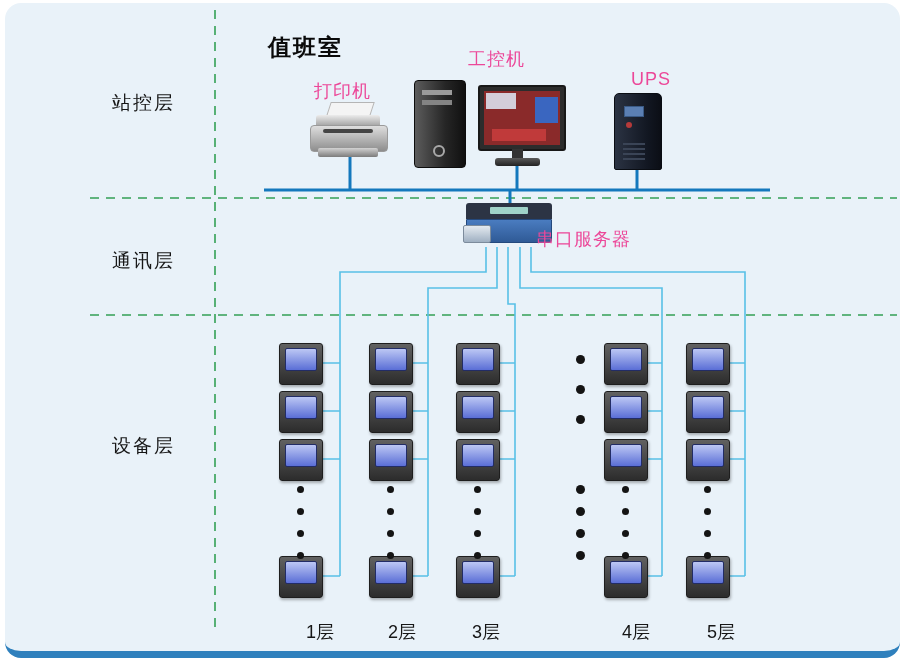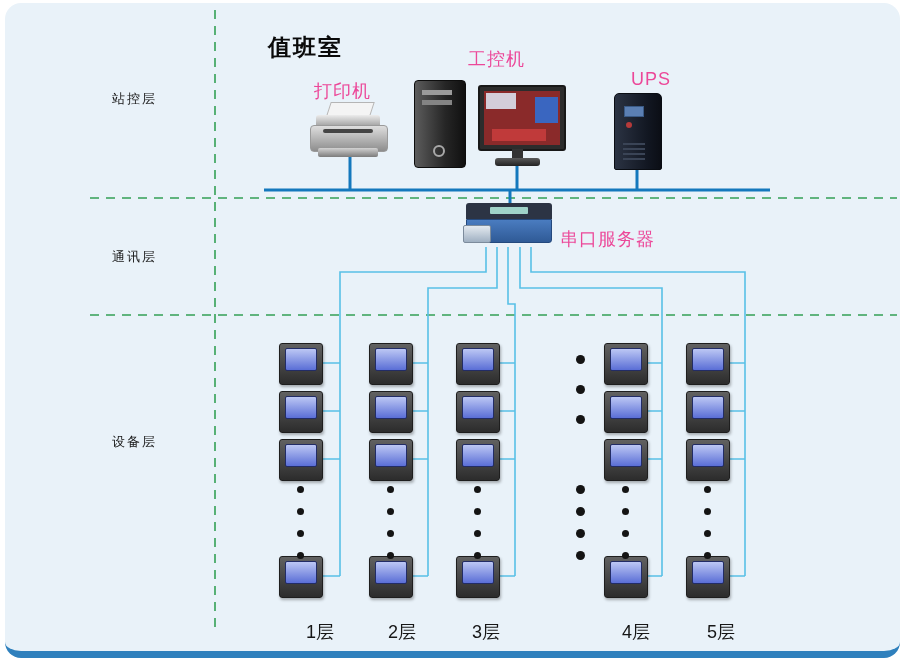--- a/index.html
+++ b/index.html
@@ -2,21 +2,21 @@
 <html><head>
 <meta charset="utf-8">
 <style>
   html,body{margin:0;padding:0;background:#fff;}
   body{font-family:"Liberation Sans","DejaVu Sans",sans-serif;color:#111;}
   .diagram{position:relative;width:905px;height:661px;background:#fff;overflow:hidden;}
   .panel{position:absolute;left:5px;top:3px;width:895px;height:648px;background:#e9f2f9;
          border-radius:16px;border-bottom:7px solid #2f80bd;}
   .lines{position:absolute;left:0;top:0;width:905px;height:661px;pointer-events:none;}
   .lbl{position:absolute;white-space:nowrap;}
-  .layer-lbl{font-size:13px;letter-spacing:2px;color:#161616;}
+  .layer-lbl{font-size:19px;letter-spacing:2px;color:#161616;}
   .node-lbl{font-size:18px;letter-spacing:1px;color:#ec4899;}
   .room-lbl{font-size:23px;font-weight:bold;letter-spacing:2px;color:#0a0a0a;}
   .floor-lbl{font-size:18px;width:40px;text-align:center;color:#161616;}
 
   
   .printer{position:absolute;left:308px;top:102px;width:82px;height:58px;}
   .printer i{position:absolute;display:block;}
   .p-paper{left:20px;top:0;width:42px;height:15px;background:#f4f4f4;border:1px solid #b5b5b5;transform:skewX(-18deg);}
   .p-top{left:8px;top:13px;width:64px;height:11px;background:linear-gradient(#ececec,#a2a2a2);border-radius:3px 3px 0 0;}
   .p-body{left:2px;top:23px;width:76px;height:25px;background:linear-gradient(#dedede,#8d8d8d);border-radius:4px;border:1px solid #9a9a9a;}
@@ -137,21 +137,21 @@
       <i class="u-vent"></i>
   </div>
 
   <div class="server">
     <i class="srv-top"></i>
       <i class="srv-label"></i>
       <i class="srv-body"></i>
     <i class="srv-ports"><b></b><b></b><b></b><b></b><b></b><b></b><b></b><b></b></i>
     <i class="srv-sub"></i>
   </div>
-  <div class="lbl node-lbl" style="left:560px;top:227px">串口服务器</div>
+  <div class="lbl node-lbl" style="left:536px;top:227px">串口服务器</div>
 
   <div class="meter" style="left:279px;top:343px">
       <i class="m-scr"></i>
       <i class="m-btns"><b></b><b></b><b></b><b></b></i>
     </div>
   <div class="meter" style="left:279px;top:391px">
       <i class="m-scr"></i>
       <i class="m-btns"><b></b><b></b><b></b><b></b></i>
     </div>
   <div class="meter" style="left:279px;top:439px">

